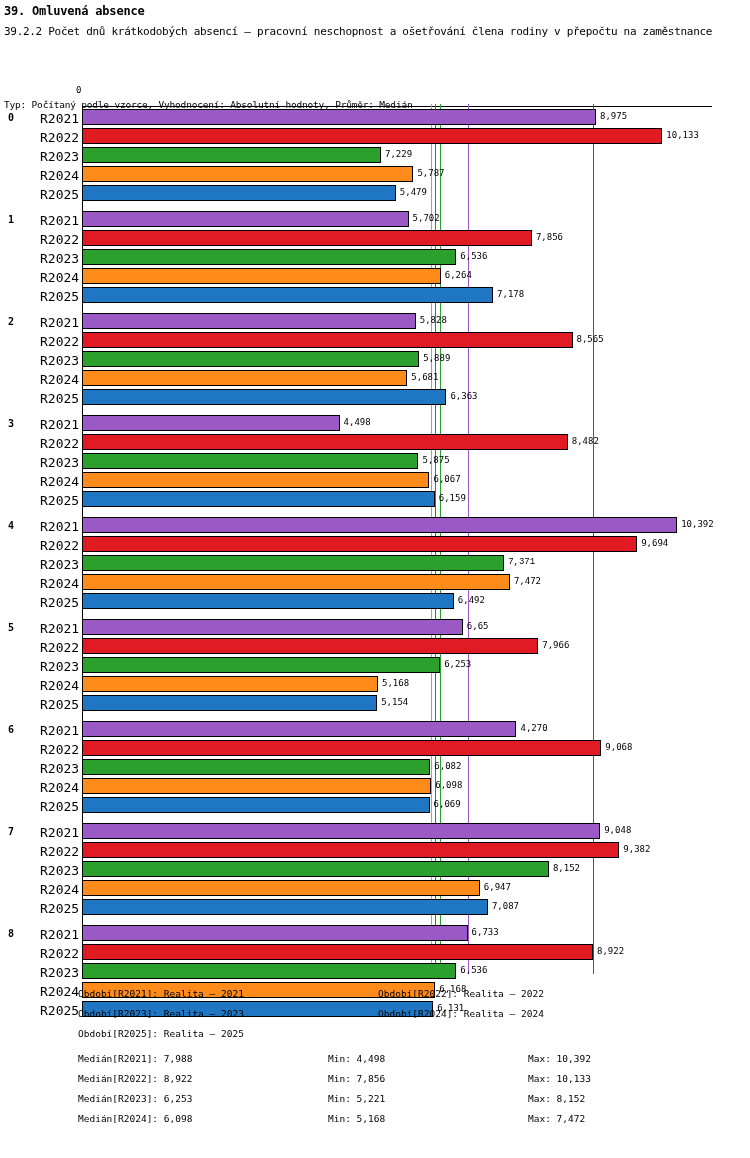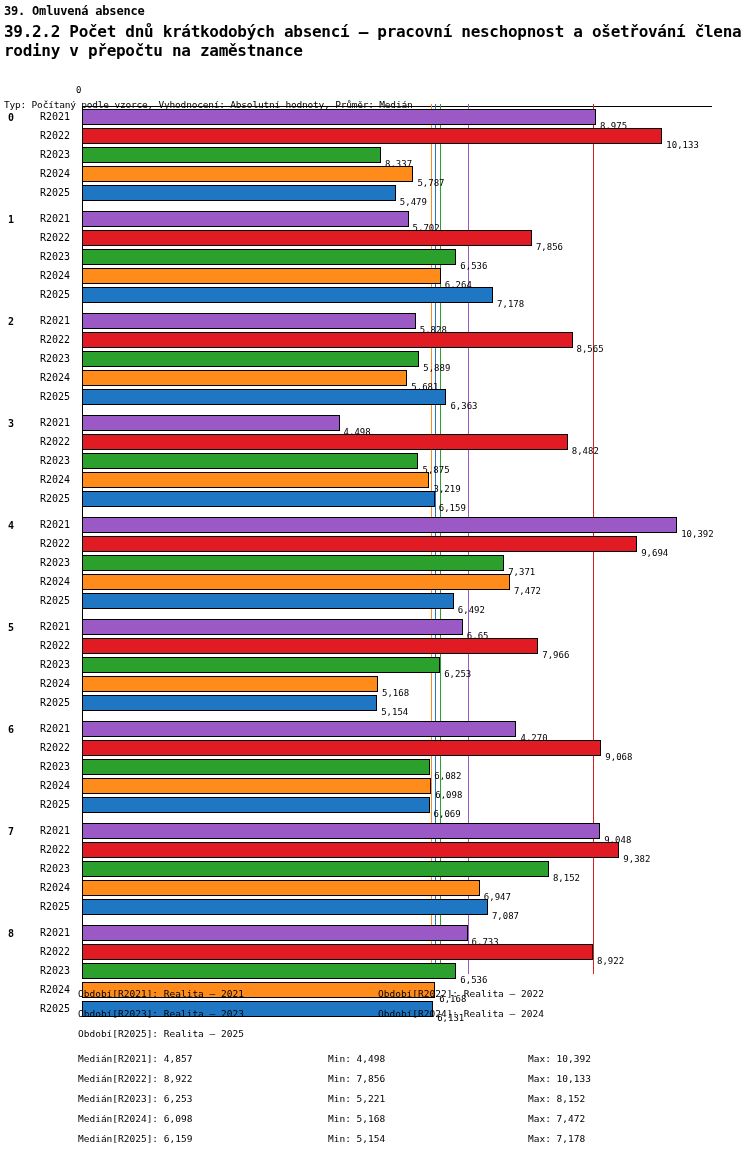--- a/index.html
+++ b/index.html
@@ -21,22 +21,22 @@
     top: 4px;
     font-size: 12px;
     font-weight: bold;
     letter-spacing: -0.2px;
   }
   .title2 {
     position: absolute;
     left: 4px;
     top: 22px;
     width: 744px;
-    font-size: 16px;
-    font-weight: bold;
+    font-size: 11px;
+    font-weight: normal;
     line-height: 19px;
     letter-spacing: -0.3px;
   }
   .subtitle {
     position: absolute;
     left: 4px;
     top: 63px;
     font-size: 9.5px;
     letter-spacing: -0.2px;
     margin-top: 36px;
@@ -74,38 +74,37 @@
   .row {
     position: absolute;
     left: 0;
     width: 750px;
     height: 19px;
   }
   .row-label {
     position: absolute;
     left: 40px;
     top: 3px;
-    font-size: 10px;
+    font-size: 13px;
     width: 54px;
     text-align: left;
   }
   .bar {
     position: absolute;
     left: 0;
     top: 0;
     height: 16px;
     border: 1px solid #000000;
     box-sizing: border-box;
   }
   .bar-value {
     position: absolute;
     top: 3px;
     font-size: 9px;
     white-space: nowrap;
-    margin-top: 10px;
   }
   .vline {
     position: absolute;
     top: 0;
     width: 1px;
     height: 870px;
   }
 
   
   #legend {
@@ -161,21 +160,21 @@
         <div class="bar-value" style="left: 600.023px;">8,975</div>
       </div>
       <div class="row" style="top: 19px;">
         <div class="row-label">R2022</div>
         <div class="bar" style="width: 580.345px; left: 82px; top: 1px; position: absolute; background: rgb(224, 27, 36);"></div>
         <div class="bar-value" style="left: 666.345px;">10,133</div>
       </div>
       <div class="row" style="top: 38px;">
         <div class="row-label">R2023</div>
         <div class="bar" style="width: 299.021px; left: 82px; top: 1px; position: absolute; background: rgb(44, 160, 44);"></div>
-        <div class="bar-value" style="left: 385.021px;">8,337</div>
+        <div class="bar-value" style="left: 385.021px;">7,229</div>
       </div>
       <div class="row" style="top: 57px;">
         <div class="row-label">R2024</div>
         <div class="bar" style="width: 331.437px; left: 82px; top: 1px; position: absolute; background: rgb(255, 140, 26);"></div>
         <div class="bar-value" style="left: 417.437px;">5,787</div>
       </div>
       <div class="row" style="top: 76px;">
         <div class="row-label">R2025</div>
         <div class="bar" style="width: 313.797px; left: 82px; top: 1px; position: absolute; background: rgb(31, 119, 196);"></div>
         <div class="bar-value" style="left: 399.797px;">5,479</div>
@@ -250,21 +249,21 @@
         <div class="bar-value" style="left: 571.787px;">8,482</div>
       </div>
       <div class="row" style="top: 38px;">
         <div class="row-label">R2023</div>
         <div class="bar" style="width: 336.477px; left: 82px; top: 1px; position: absolute; background: rgb(44, 160, 44);"></div>
         <div class="bar-value" style="left: 422.477px;">5,875</div>
       </div>
       <div class="row" style="top: 57px;">
         <div class="row-label">R2024</div>
         <div class="bar" style="width: 347.474px; left: 82px; top: 1px; position: absolute; background: rgb(255, 140, 26);"></div>
-        <div class="bar-value" style="left: 433.474px;">3,219</div>
+        <div class="bar-value" style="left: 433.474px;">6,067</div>
       </div>
       <div class="row" style="top: 76px;">
         <div class="row-label">R2025</div>
         <div class="bar" style="width: 352.743px; left: 82px; top: 1px; position: absolute; background: rgb(31, 119, 196);"></div>
         <div class="bar-value" style="left: 438.743px;">6,159</div>
       </div>
     </div>
     <div class="group" style="top: 412px; height: 95px;">
       <div class="grp-index" style="top: 4px;">4</div>
       <div class="row" style="top: 0px;">
@@ -273,21 +272,21 @@
         <div class="bar-value" style="left: 681.178px;">10,392</div>
       </div>
       <div class="row" style="top: 19px;">
         <div class="row-label">R2022</div>
         <div class="bar" style="width: 555.202px; left: 82px; top: 1px; position: absolute; background: rgb(224, 27, 36);"></div>
         <div class="bar-value" style="left: 641.202px;">9,694</div>
       </div>
       <div class="row" style="top: 38px;">
         <div class="row-label">R2023</div>
         <div class="bar" style="width: 422.157px; left: 82px; top: 1px; position: absolute; background: rgb(44, 160, 44);"></div>
-        <div class="bar-value" style="left: 508.157px;">7,371</div>
+        <div class="bar-value" style="left: 508.157px; font-family: Liberation Mono, monospace;">7,371</div>
       </div>
       <div class="row" style="top: 57px;">
         <div class="row-label">R2024</div>
         <div class="bar" style="width: 427.942px; left: 82px; top: 1px; position: absolute; background: rgb(255, 140, 26);"></div>
         <div class="bar-value" style="left: 513.942px;">7,472</div>
       </div>
       <div class="row" style="top: 76px;">
         <div class="row-label">R2025</div>
         <div class="bar" style="width: 371.815px; left: 82px; top: 1px; position: absolute; background: rgb(31, 119, 196);"></div>
         <div class="bar-value" style="left: 457.815px;">6,492</div>
@@ -415,37 +414,32 @@
     <div class="leg-row">
       <span class="leg-c1">Období[R2023]: Realita – 2023</span>
       <span class="leg-c2">Období[R2024]: Realita – 2024</span>
     </div>
     <div class="leg-row">
       <span class="leg-c1">Období[R2025]: Realita – 2025</span>
     </div>
   </div>
 <div id="stats">
     <div class="stat-row">
-      <span class="st-c1">Medián[R2021]: 4,857</span>
+      <span class="st-c1">Medián[R2021]: 7,988</span>
       <span class="st-c2">Min: 4,498</span>
       <span class="st-c3">Max: 10,392</span>
     </div>
     <div class="stat-row">
       <span class="st-c1">Medián[R2022]: 8,922</span>
       <span class="st-c2">Min: 7,856</span>
       <span class="st-c3">Max: 10,133</span>
     </div>
     <div class="stat-row">
       <span class="st-c1">Medián[R2023]: 6,253</span>
       <span class="st-c2">Min: 5,221</span>
       <span class="st-c3">Max: 8,152</span>
     </div>
     <div class="stat-row">
       <span class="st-c1">Medián[R2024]: 6,098</span>
       <span class="st-c2">Min: 5,168</span>
       <span class="st-c3">Max: 7,472</span>
     </div>
-    <div class="stat-row">
-      <span class="st-c1">Medián[R2025]: 6,159</span>
-      <span class="st-c2">Min: 5,154</span>
-      <span class="st-c3">Max: 7,178</span>
-    </div>
   </div>
 
 </body></html>

